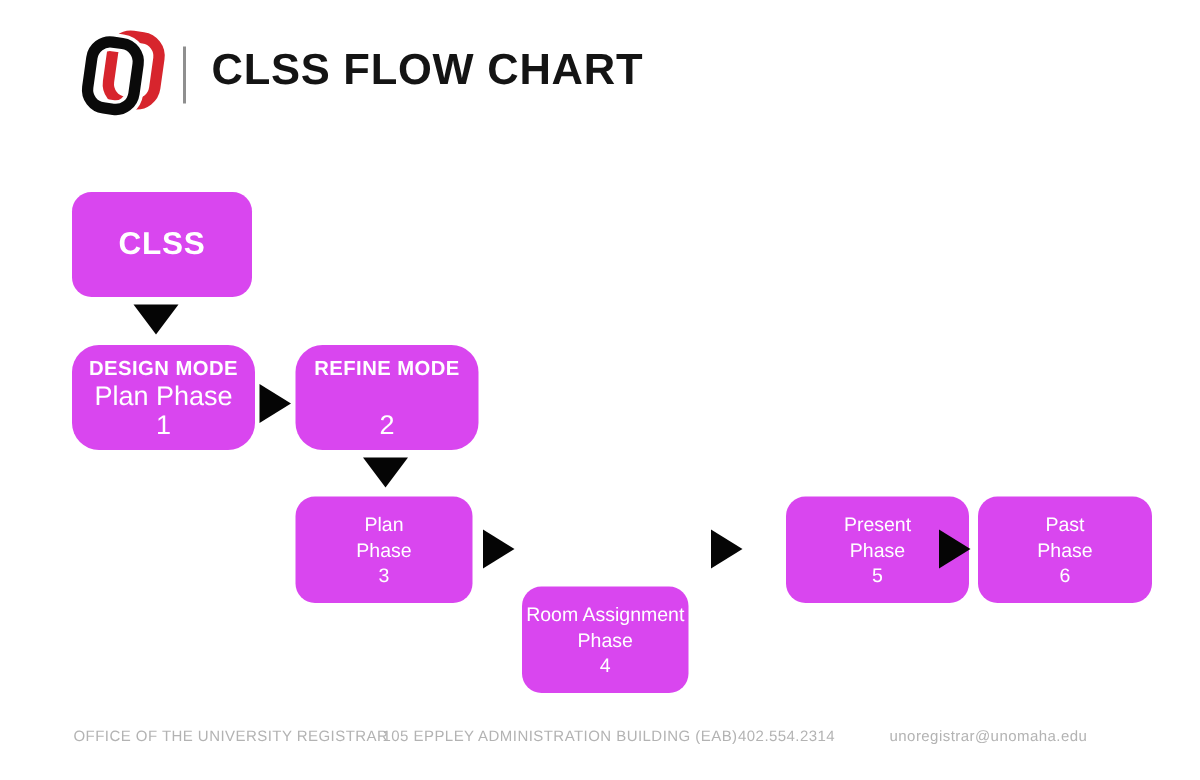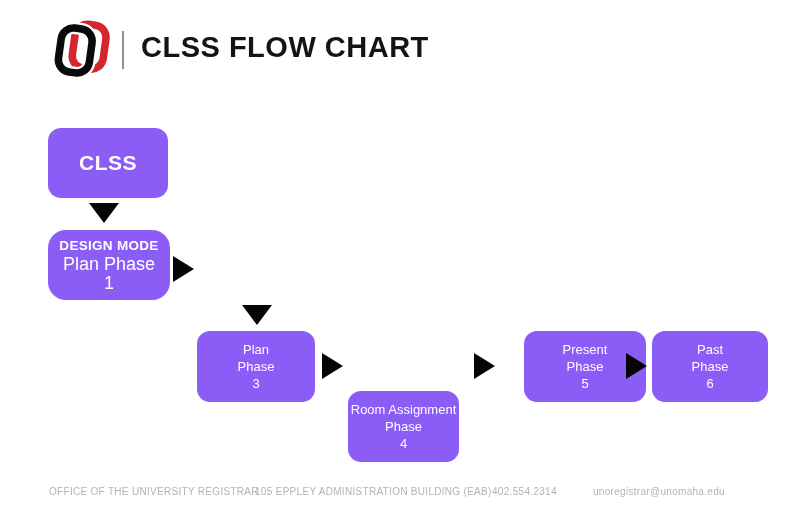--- a/index.html
+++ b/index.html
@@ -13,21 +13,21 @@
   
   .logo{position:absolute;left:48px;top:14px;width:66px;height:66px;}
   .divider{position:absolute;left:122px;top:31px;width:2px;height:38px;background:#8f8f8f;}
   .page-title{
     position:absolute;left:141px;top:31px;
     font-size:29px;font-weight:bold;color:#141414;letter-spacing:0.5px;
     white-space:nowrap;
   }
   
   .fbox{
-    position:absolute;background:#8b5cf6;border-radius:13px;color:#ffffff;
+    position:absolute;background:#d946ef;border-radius:13px;color:#ffffff;
     display:flex;flex-direction:column;align-items:center;justify-content:center;
     text-align:center;
   }
   .fbox-clss{left:48px;top:128px;width:120px;height:70px;font-size:21px;font-weight:bold;letter-spacing:0.5px;}
   .fbox-design{left:48px;top:230px;width:122px;height:70px;}
   .fbox-refine{left:197px;top:230px;width:122px;height:70px;}
   .fbox-p3{left:197px;top:331px;width:118px;height:71px;text-align:center;}
   .fbox-p4{left:348px;top:347px;width:111px;height:71px;margin-top:44px;}
   .fbox-p5{left:500px;top:331px;width:122px;height:71px;margin-left:24px;}
   .fbox-p6{left:652px;top:331px;width:116px;height:71px;}
@@ -76,20 +76,25 @@
   <div class="arrow-down ad1"></div>
 
   <div class="fbox fbox-design mode-box">
     <div class="mode-title">DESIGN MODE</div>
     <div class="mode-line">Plan Phase</div>
     <div class="mode-line">1</div>
   </div>
 
   <div class="arrow-right ar1"></div>
 
+  <div class="fbox fbox-refine mode-box">
+    <div class="mode-title">REFINE MODE</div>
+    <div class="mode-line"></div>
+    <div class="mode-line">2</div>
+  </div>
 
   <div class="arrow-down ad2"></div>
 
   <div class="fbox fbox-p3">
     <div class="phase-line">Plan</div>
     <div class="phase-line">Phase</div>
     <div class="phase-line">3</div>
   </div>
 
   <div class="arrow-right ar2"></div>

